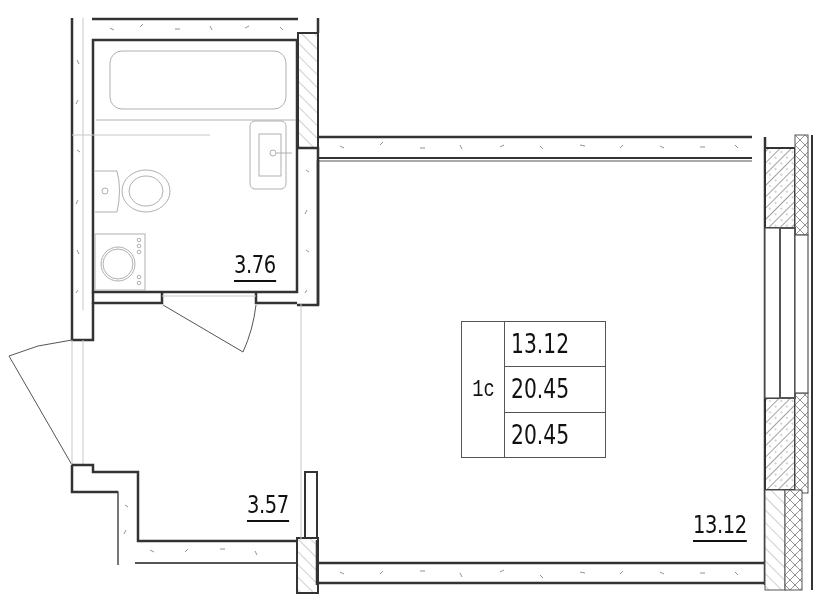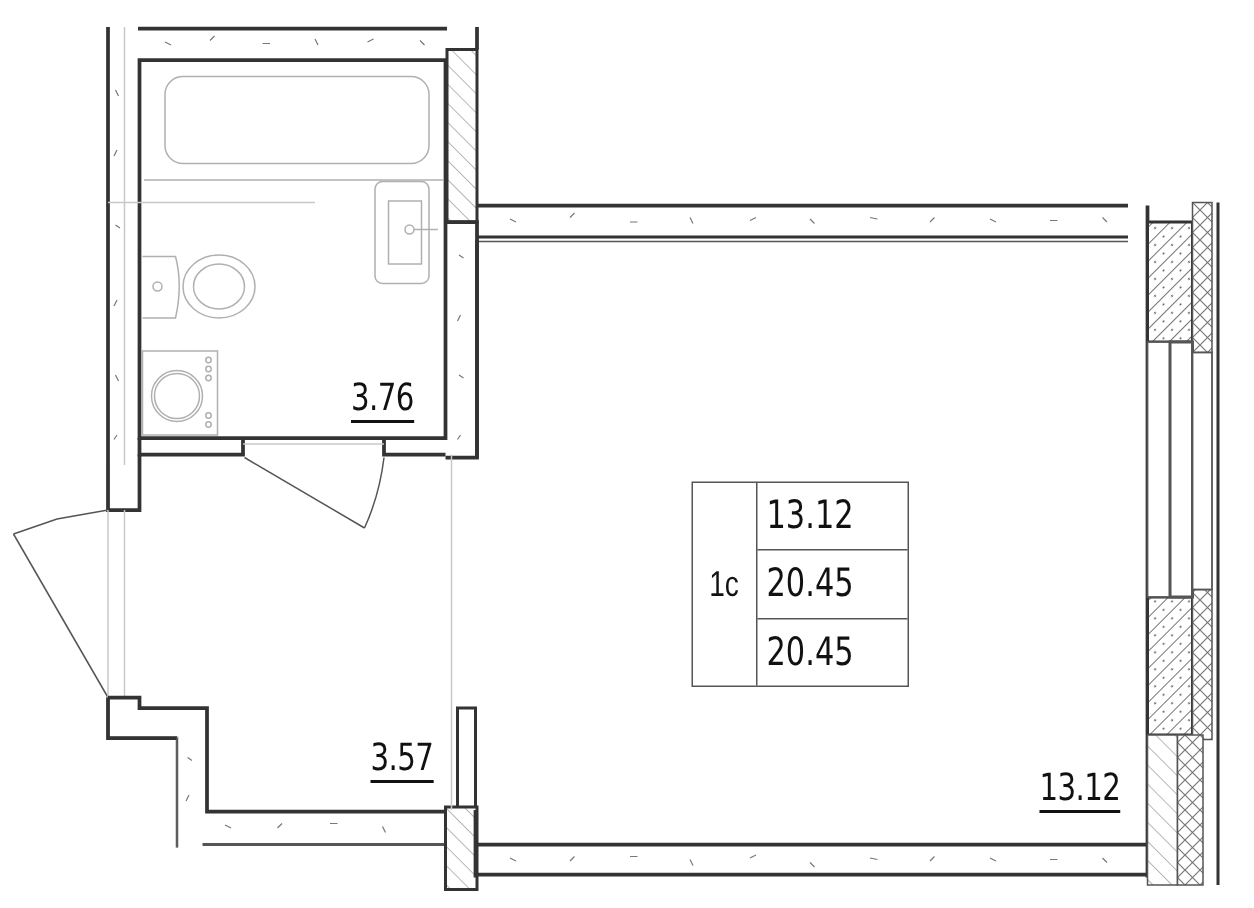--- a/index.html
+++ b/index.html
@@ -23,21 +23,21 @@
     }
     .label.underlined { border-bottom: 2px solid #111111; padding-bottom: 3px; }
     .legend {
       position: absolute; left: 461px; top: 321px; width: 145px; height: 137px;
       border: 1px solid #555555; box-sizing: border-box; background: #fff;
       display: flex;
     }
     .legend .code {
       width: 42px; border-right: 1px solid #555555;
       display: flex; align-items: center; justify-content: center;
-      font-family: Liberation Sans, sans-serif; font-size: 24px; color: #111;
+      font-family: Liberation Mono, monospace; font-size: 24px; color: #111;
     }
     .legend .code span { display: inline-block; transform: scaleX(0.78); }
     .legend .vals { flex: 1; display: flex; flex-direction: column; }
     .legend .val {
       flex: 1; border-bottom: 1px solid #555555;
       font-family: "DejaVu Sans", sans-serif; font-size: 26px; color: #111;
       padding-left: 6px; display: flex; align-items: center;
     }
     .legend .val:last-child { border-bottom: none; }
     .legend .val span { display: inline-block; transform: scaleX(0.78); transform-origin: left center; }

